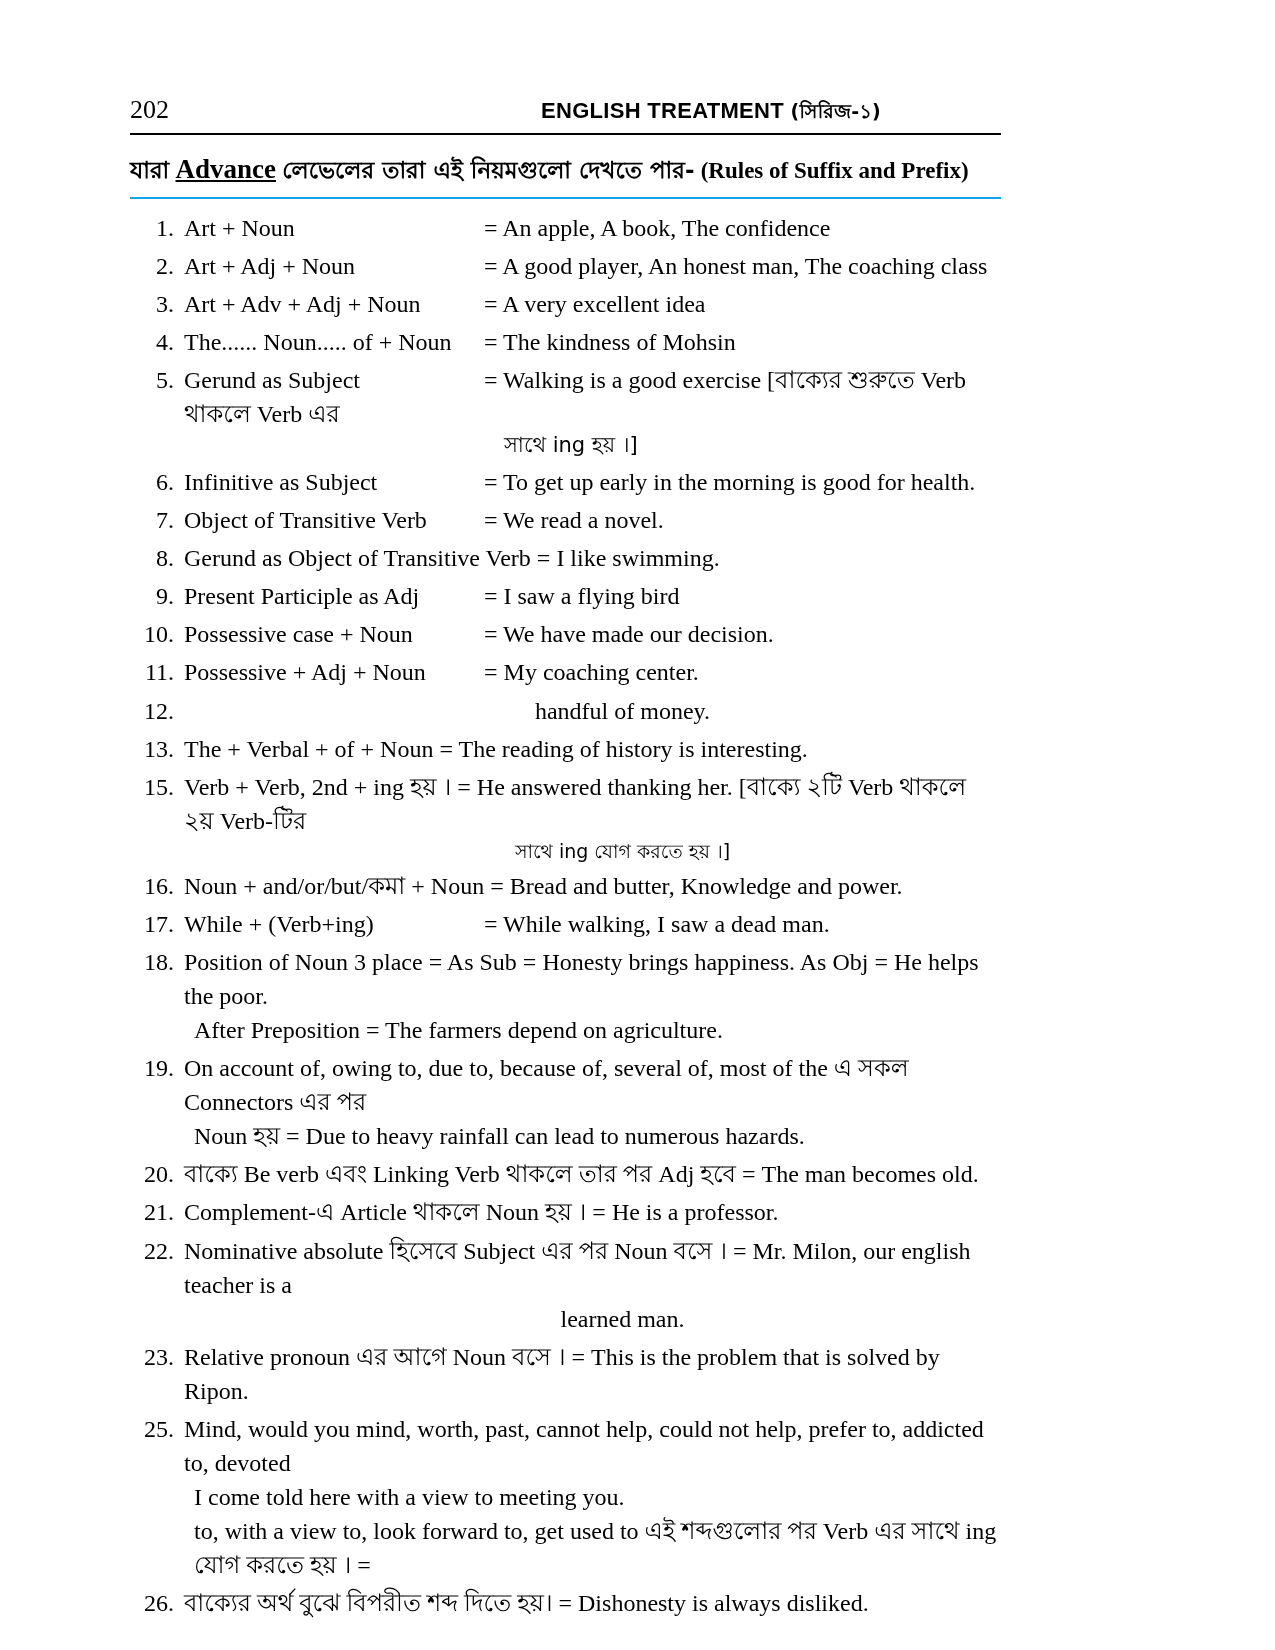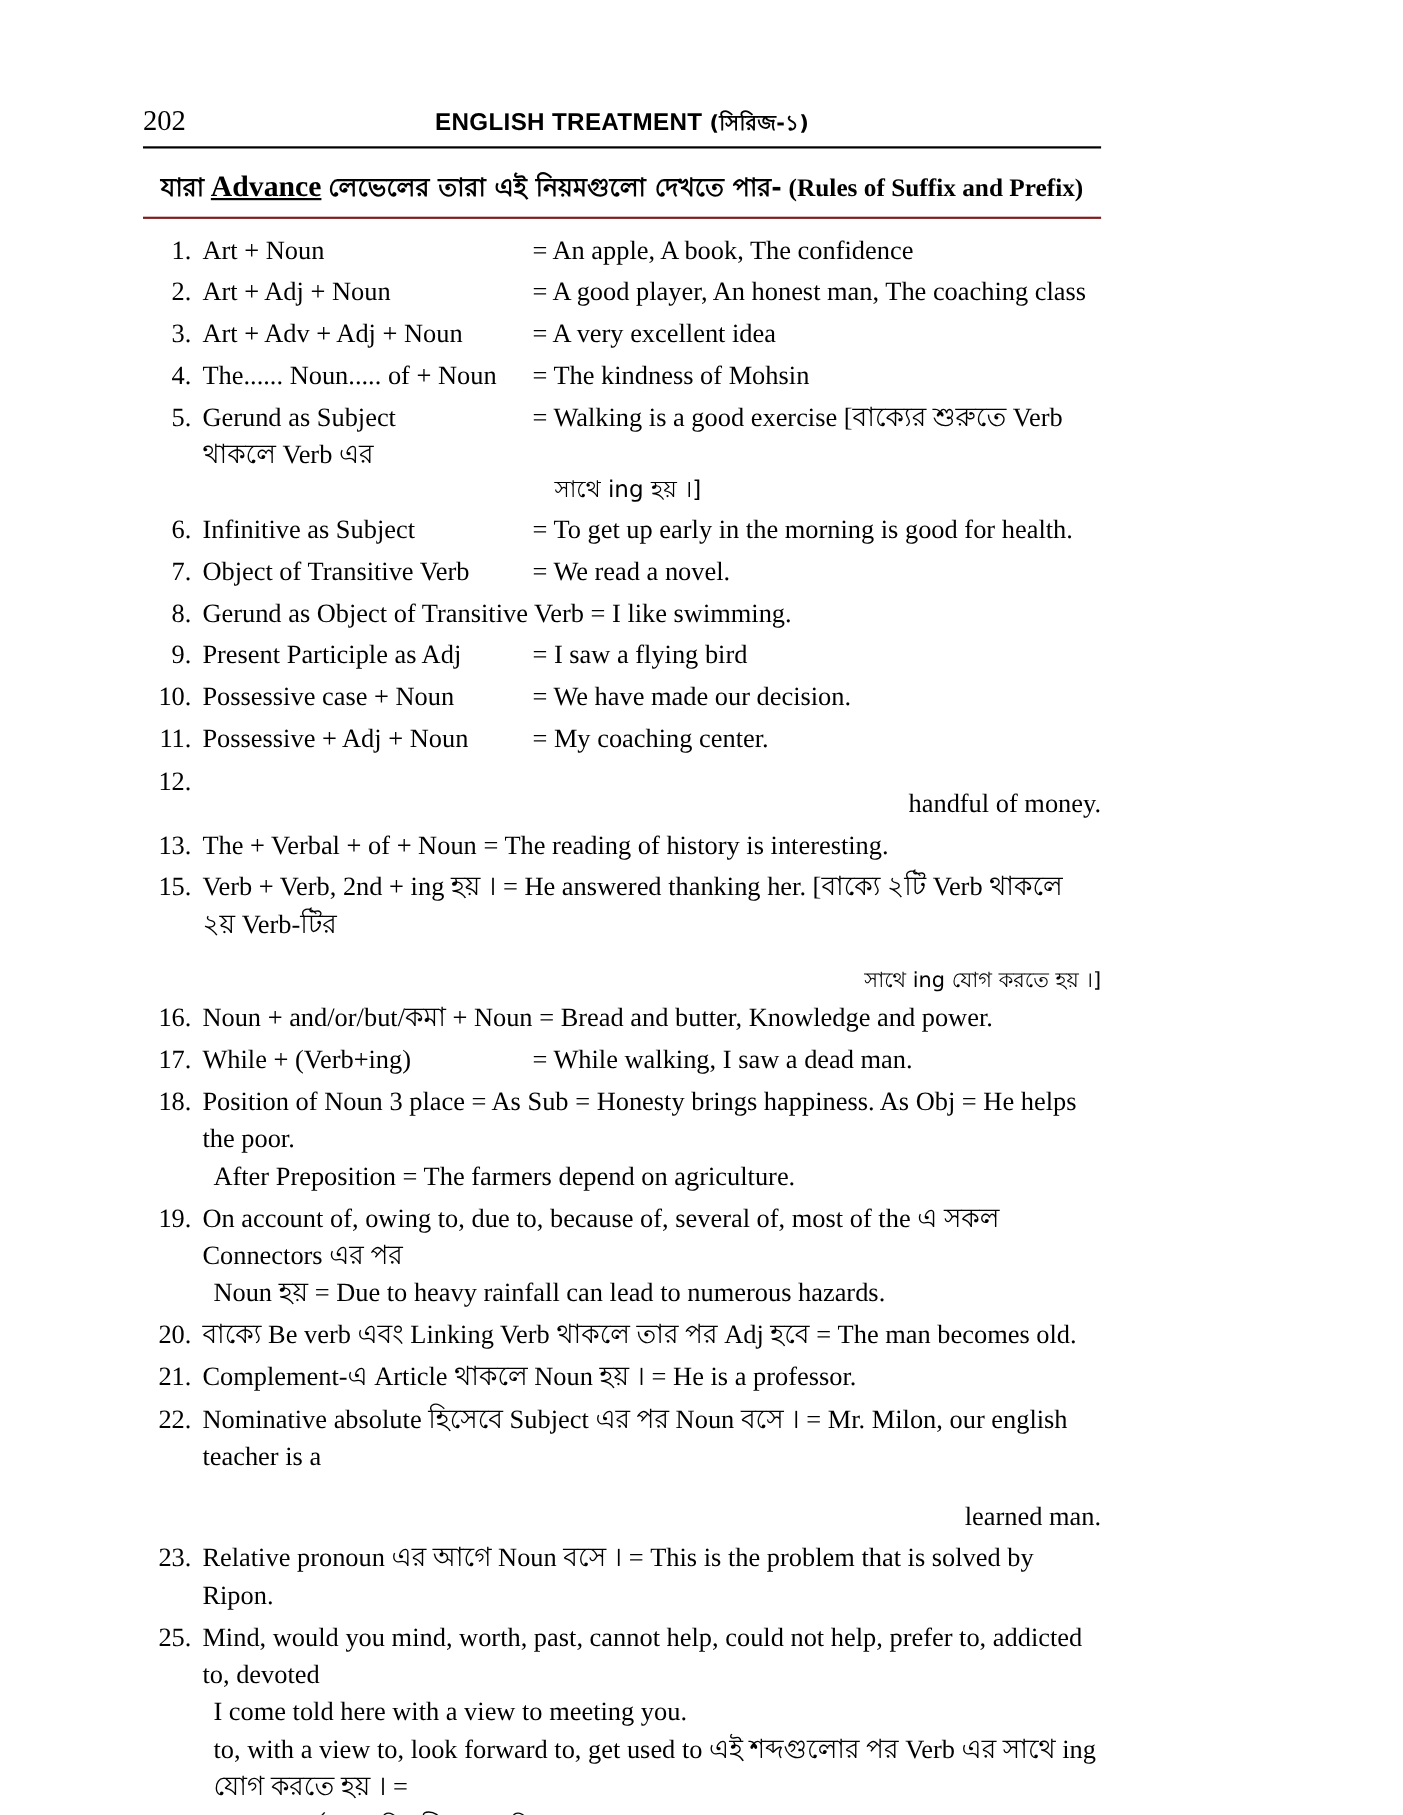--- a/index.html
+++ b/index.html
@@ -29,39 +29,38 @@
     padding-bottom: 4px;
     margin-bottom: 0;
   }
   .page-number {
     font-size: 26px;
     font-family: "Liberation Serif", serif;
     width: 120px;
   }
   .header-title {
     flex: 1;
-    text-align: center;
+    text-align: right;
     font-family: "Liberation Sans", sans-serif;
     font-weight: bold;
     font-size: 22px;
     letter-spacing: 0.3px;
     padding-right: 120px;
   }
   .header-title .bn {
     font-family: "DejaVu Sans", sans-serif;
     font-size: 19px;
     font-weight: bold;
   }
   
   .section-title {
-    text-align: center;
     margin-top: 18px;
     font-size: 25px;
     font-weight: bold;
-    border-bottom: 2px solid #7f1d1d;
+    border-bottom: 2px solid #0ea5e9;
     padding-bottom: 10px;
     line-height: 1.25;
   }
   .section-title .bn {
     font-family: "DejaVu Sans", sans-serif;
     font-size: 23px;
     font-weight: bold;
   }
   .section-title .adv {
     font-family: "Liberation Serif", serif;
@@ -100,23 +99,22 @@
   .lhs {
     display: inline-block;
     min-width: 300px;
   }
   .cont {
     display: block;
     padding-left: 320px;
   }
   .cont-center {
     display: block;
-    text-align: right;
+    text-align: center;
     padding-left: 60px;
-    margin-top: 20px;
   }
   .cont-indent {
     display: block;
     padding-left: 10px;
   }
   .bn {
     font-family: "DejaVu Sans", sans-serif;
     font-size: 21px;
   }
   .bn-s {

